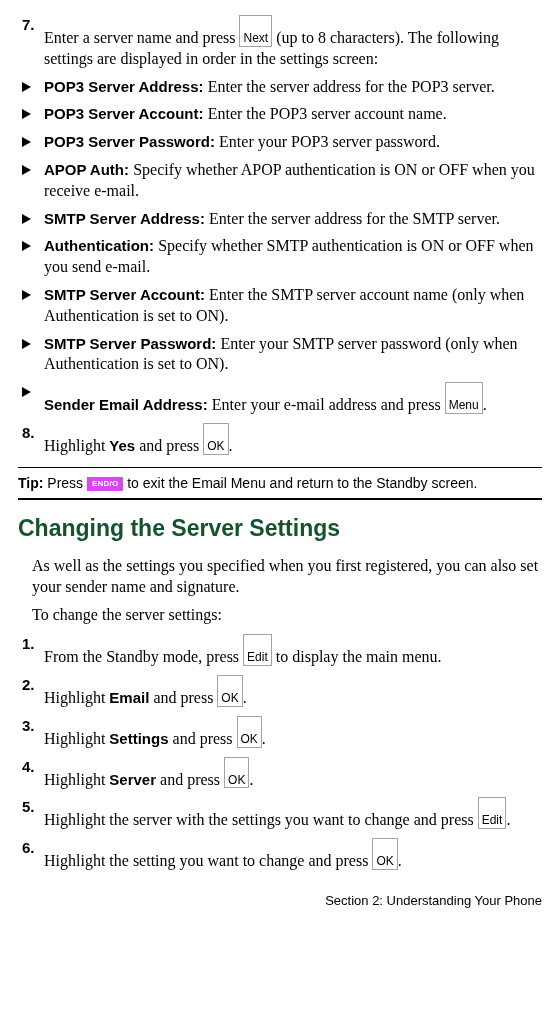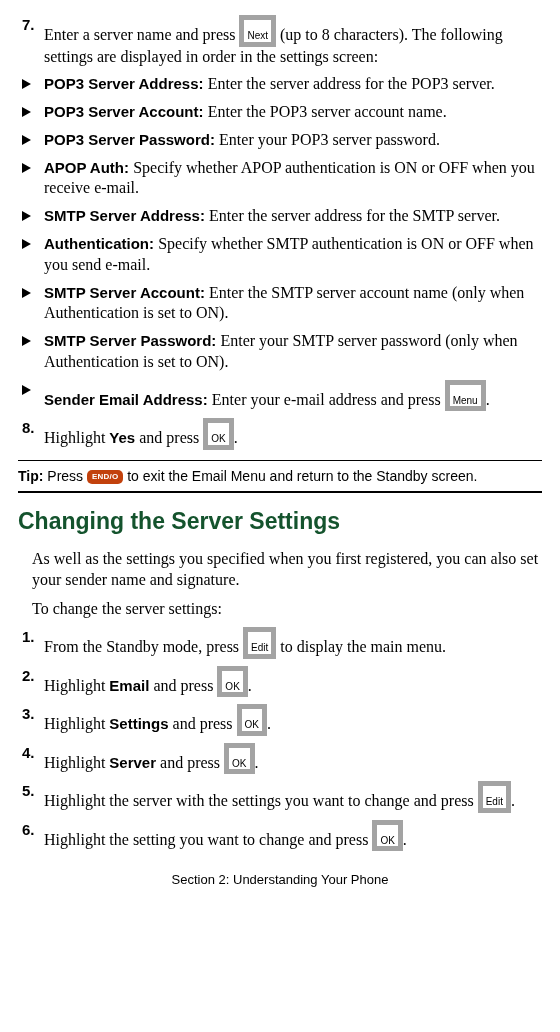--- a/index.html
+++ b/index.html
@@ -25,37 +25,37 @@
     border-bottom: 5px solid transparent;
     margin-top: 5px;
   }
   .content { flex: 1 1 auto; }
   .label { font-family: Arial, Helvetica, sans-serif; font-weight: 700; font-size: 15px; }
   .inline-bold { font-family: Arial, Helvetica, sans-serif; font-weight: 700; font-size: 15px; }
 
   
   .btn {
     display: inline-block;
-    border: 5px solid #a3a3a3;
+    border: 1px solid #a3a3a3;
     font-family: Arial, Helvetica, sans-serif;
-    font-size: 10px;
-    padding: 10px 3px 0px 3px;
+    font-size: 12px;
+    padding: 16px 3px 0px 3px;
     line-height: 1.15;
     vertical-align: 1px;
   }
 
   
   .endkey {
     display: inline-block;
-    background: #c2410c;
+    background: #d946ef;
     color: #fff;
     font-family: Arial, Helvetica, sans-serif;
     font-weight: 700;
     font-size: 8px;
-    border-radius: 5px;
+    border-radius: 0;
     padding: 2px 5px 2px 5px;
     vertical-align: 2px;
     letter-spacing: 0.2px;
   }
 
   
   .rule-thin { border-top: 1px solid #000; margin: 10px 0 4px 0; }
   .rule-thick { border-top: 2px solid #000; margin: 4px 0 14px 0; }
   .tip {
     font-family: Arial, Helvetica, sans-serif;
@@ -69,21 +69,21 @@
     font-weight: 700;
     color: #14532d;
     font-size: 23px;
     margin: 2px 0 12px 0;
   }
 
   .para { margin: 8px 0 8px 2px; text-indent: 0; }
   .para.shift { margin-left: 14px; }
 
   .footer {
-    text-align: center;
+    text-align: right;
     font-family: Arial, Helvetica, sans-serif;
     font-size: 13px;
     margin-top: 20px;
     line-height: 1.35;
   }
   .footer .pg { font-weight: 700; }
 </style>
 </head>
 <body>
 

